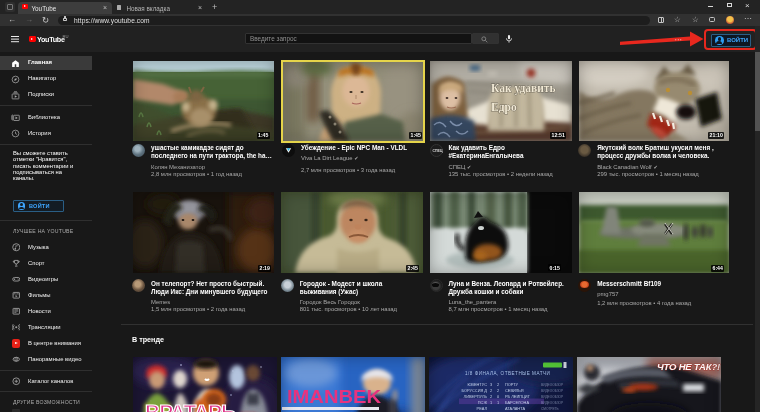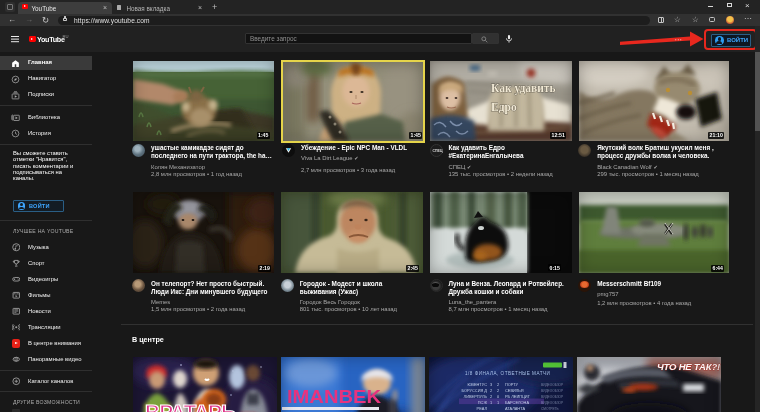--- a/index.html
+++ b/index.html
@@ -455,21 +455,21 @@
 <div class="title" style="left:448.5px;top:279.8px">Луна и Венза. Леопард и Ротвейлер.<br>Дружба кошки и собаки</div>
 <div class="meta" style="left:448.5px;top:299.2px">Luna_the_pantera</div>
 <div class="meta" style="left:448.5px;top:306px">8,7 млн просмотров • 1 месяц назад</div>
 <div class="avatar" style="left:578.2px;top:278.5px;background:#2a1408"></div>
 <div class="abs" style="left:580px;top:281px;width:9px;height:7px;border-radius:50%;background:radial-gradient(circle at 50% 50%,#e86a30 0 40%,#b83a18 75%,#7a2410)"></div>
 <div class="title" style="left:597.2px;top:279.8px">Messerschmitt Bf109</div>
 <div class="meta" style="left:597.2px;top:290.6px">pmg757</div>
 <div class="meta" style="left:597.2px;top:300px">1,2 млн просмотров • 4 года назад</div>
 
 <div class="abs" style="left:121px;top:323.5px;width:632px;height:1px;background:#313131"></div>
-<div class="abs" style="left:132px;top:334.5px;font-size:7.2px;font-weight:bold;color:#fff">В центре</div>
+<div class="abs" style="left:132px;top:334.5px;font-size:7.2px;font-weight:bold;color:#fff">В тренде</div>
 
 <div class="thumb" style="left:132.5px;top:357px;width:144.5px;height:81px">
 <svg width="144.5" height="81" viewBox="0 0 144.5 81">
 <rect width="145" height="81" fill="#1c1634"></rect>
 <ellipse cx="30" cy="14" rx="34" ry="16" fill="#2c2250" filter="url(#b4)"></ellipse>
 <ellipse cx="120" cy="50" rx="30" ry="30" fill="#251c42" filter="url(#b4)"></ellipse>
 <circle cx="48" cy="8" r=".8" fill="#cfd4ff"></circle>
         <circle cx="100" cy="14" r=".8" fill="#cfd4ff"></circle>
         <circle cx="128" cy="10" r=".7" fill="#cfd4ff"></circle>
         <circle cx="18" cy="44" r=".7" fill="#bfc4ef"></circle>

